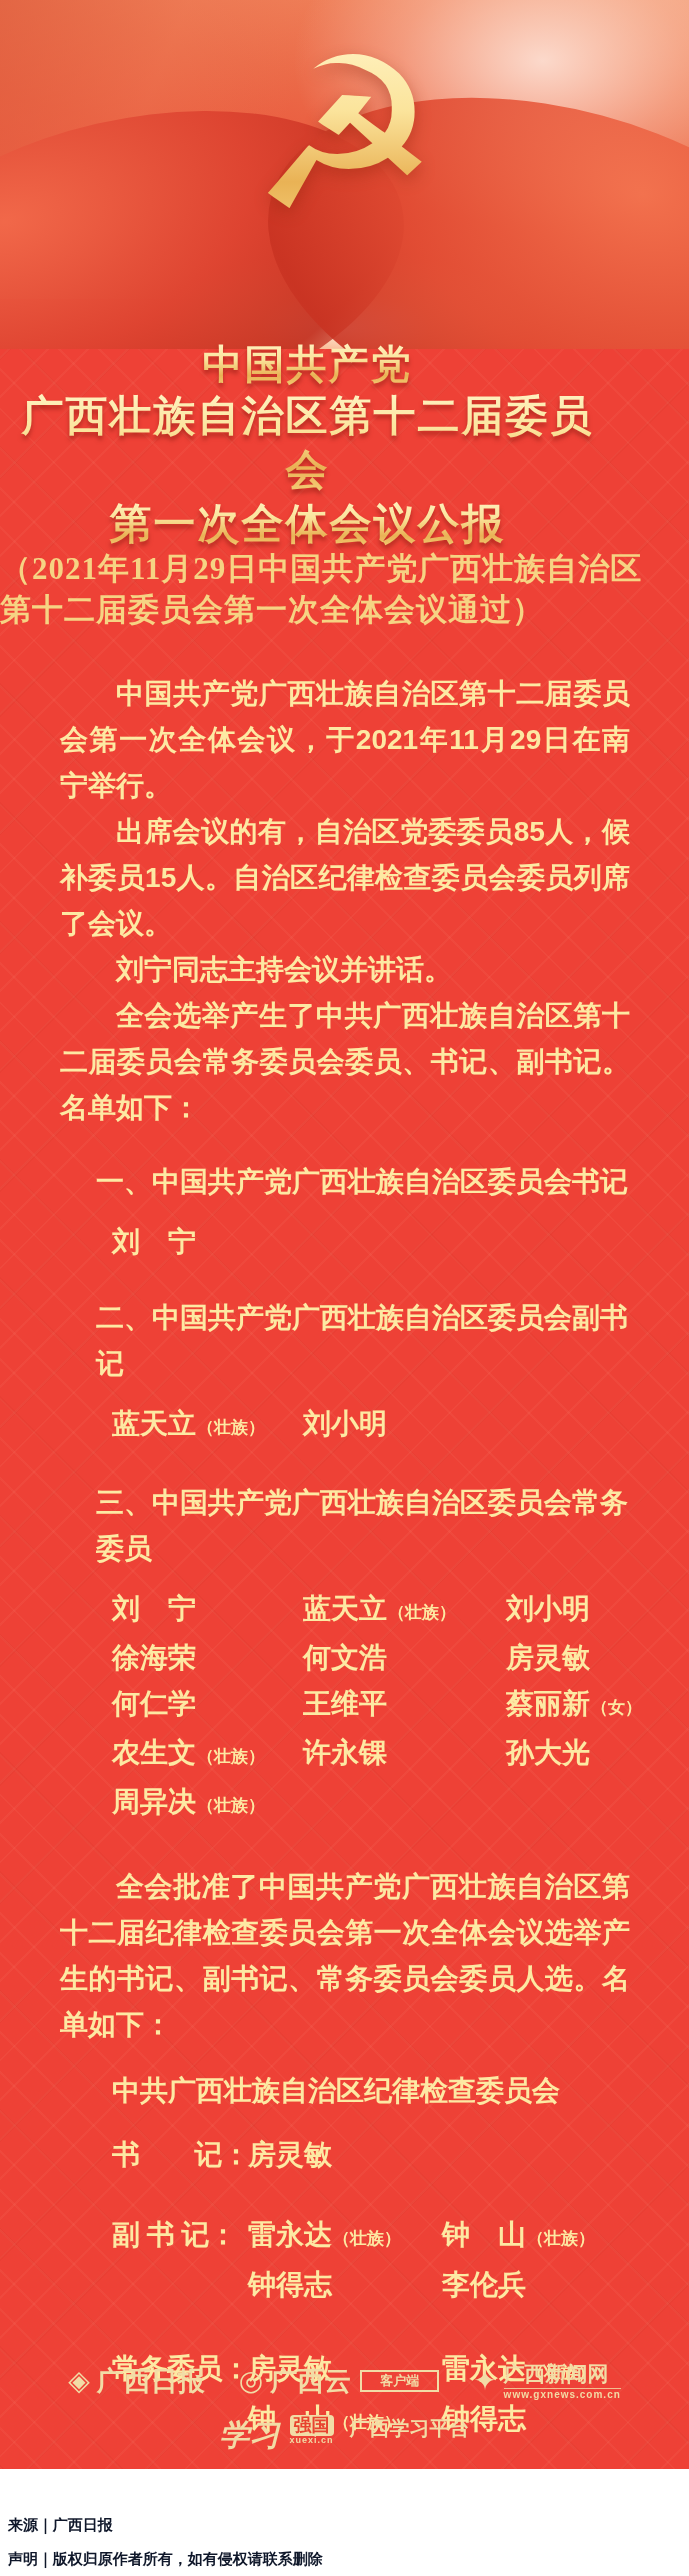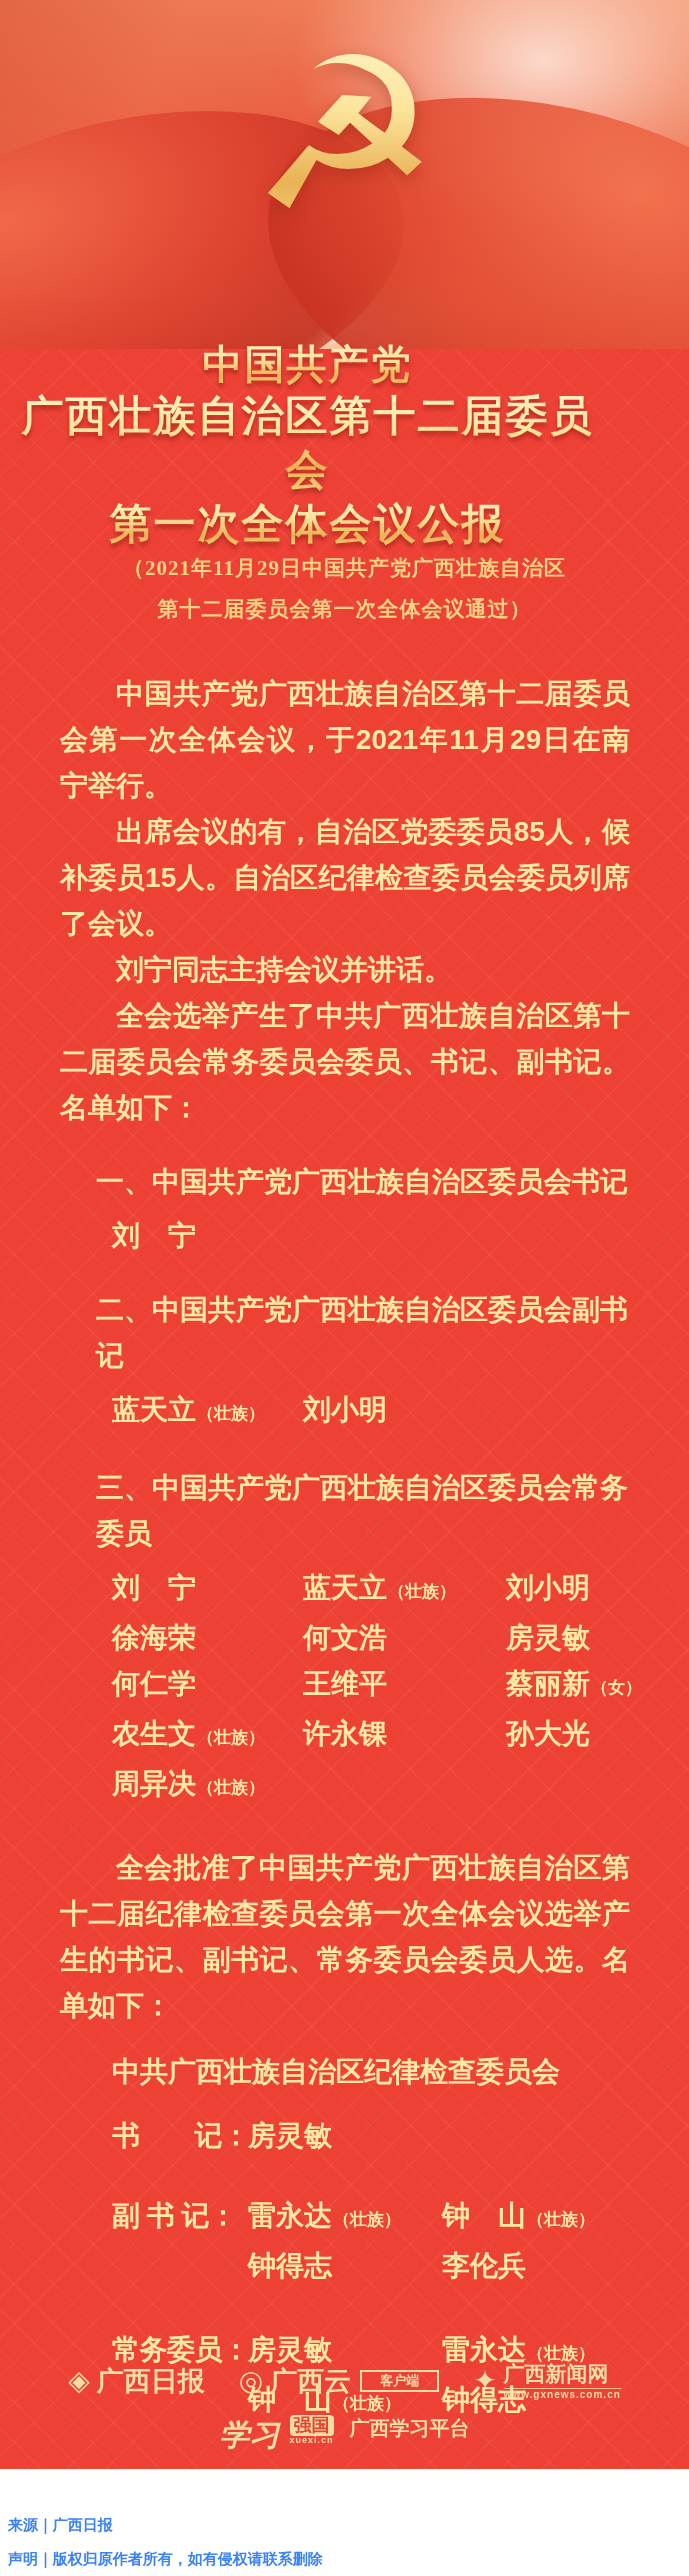--- a/index.html
+++ b/index.html
@@ -45,32 +45,32 @@
   }
 
   
   .titles { position:absolute; top:341px; left:0; width:615px; text-align:center;
     font-family:"Liberation Serif", serif; font-weight:bold; letter-spacing:2px;
     filter:drop-shadow(0 4px 2px rgba(130,22,12,.5)); }
   .t1 { font-size:40px; line-height:48px; }
   .t2 { font-size:42px; line-height:54px; }
 
   
-  .subtitle { position:absolute; top:548px; left:0; width:689px; text-align:center;
+  .subtitle { position:absolute; top:548px; left:0; width:689px; 
     font-family:"Liberation Serif", serif; font-weight:600;
-    font-size:21px; line-height:41px; color:#f6d383; letter-spacing:1px; }
+    font-size:31px; line-height:41px; color:#f6d383; letter-spacing:1px; }
 
   
   .content { position:absolute; top:671px; left:60px; width:570px;
     font-size:28px; line-height:46px; font-weight:bold; color:#fde9a3; }
   .body-p { text-align:justify; text-indent:2em; }
   .approval { margin-top:34px; }
   .sec-h { margin-top:28px; margin-left:36px; }
-  .name-grid { margin-top:8px; margin-left:52px; display:grid;
-    grid-template-columns:191px 203px 1fr; }
+  .name-grid { margin-top:16px; margin-left:52px; display:grid;
+    grid-template-columns:191px 203px 1fr;font-family:Liberation Mono, monospace; }
   .name-cell { white-space:nowrap; }
   .nm { white-space:pre; }
   .note { font-size:17px; font-weight:bold; margin-left:1px; }
   .commission { margin-top:20px; margin-left:52px; }
   .role { display:flex; margin-left:52px; }
   .role-0 { margin-top:18px; }
   .role-1 { margin-top:34px; }
   .role-2 { margin-top:38px; }
   .role-label { width:136px; flex:none; white-space:pre; letter-spacing:-0.5px; }
   .role-names { flex:1; display:grid; grid-template-columns:194px 1fr; }
@@ -87,21 +87,21 @@
   .logo-sub { font-size:10px; letter-spacing:1px; font-weight:bold; }
   .logos-row2 { display:flex; justify-content:center; gap:10px; margin-top:14px; }
   .learn-script { font-family:"Liberation Serif", serif; font-style:italic; font-weight:bold; font-size:30px; }
   .learn-badge-col { display:flex; flex-direction:column; align-items:center; line-height:1.05; }
   .learn-badge { background:#f2dca6; color:#e8432f; font-weight:bold; font-size:18px; padding:1px 4px; border-radius:4px; }
   .learn-sub { font-size:9px; letter-spacing:1px; font-weight:bold; }
   .learn-label { font-size:20px; font-weight:bold; margin-left:6px; }
 
   
   .white-footer { position:absolute; top:2469px; left:0; width:689px; height:107px;
-    background:#ffffff; padding:46px 10px 0 8px; color:#3b82f6; font-weight:bold;
+    background:#ffffff; padding:46px 10px 0 8px; color:#0f172a; font-weight:bold;
     font-size:15px; line-height:20px; }
   .wf-line2 { margin-top:14px; }
 </style>
 </head>
 <body>
 
 <div class="page">
 
   <div class="poster">
 

